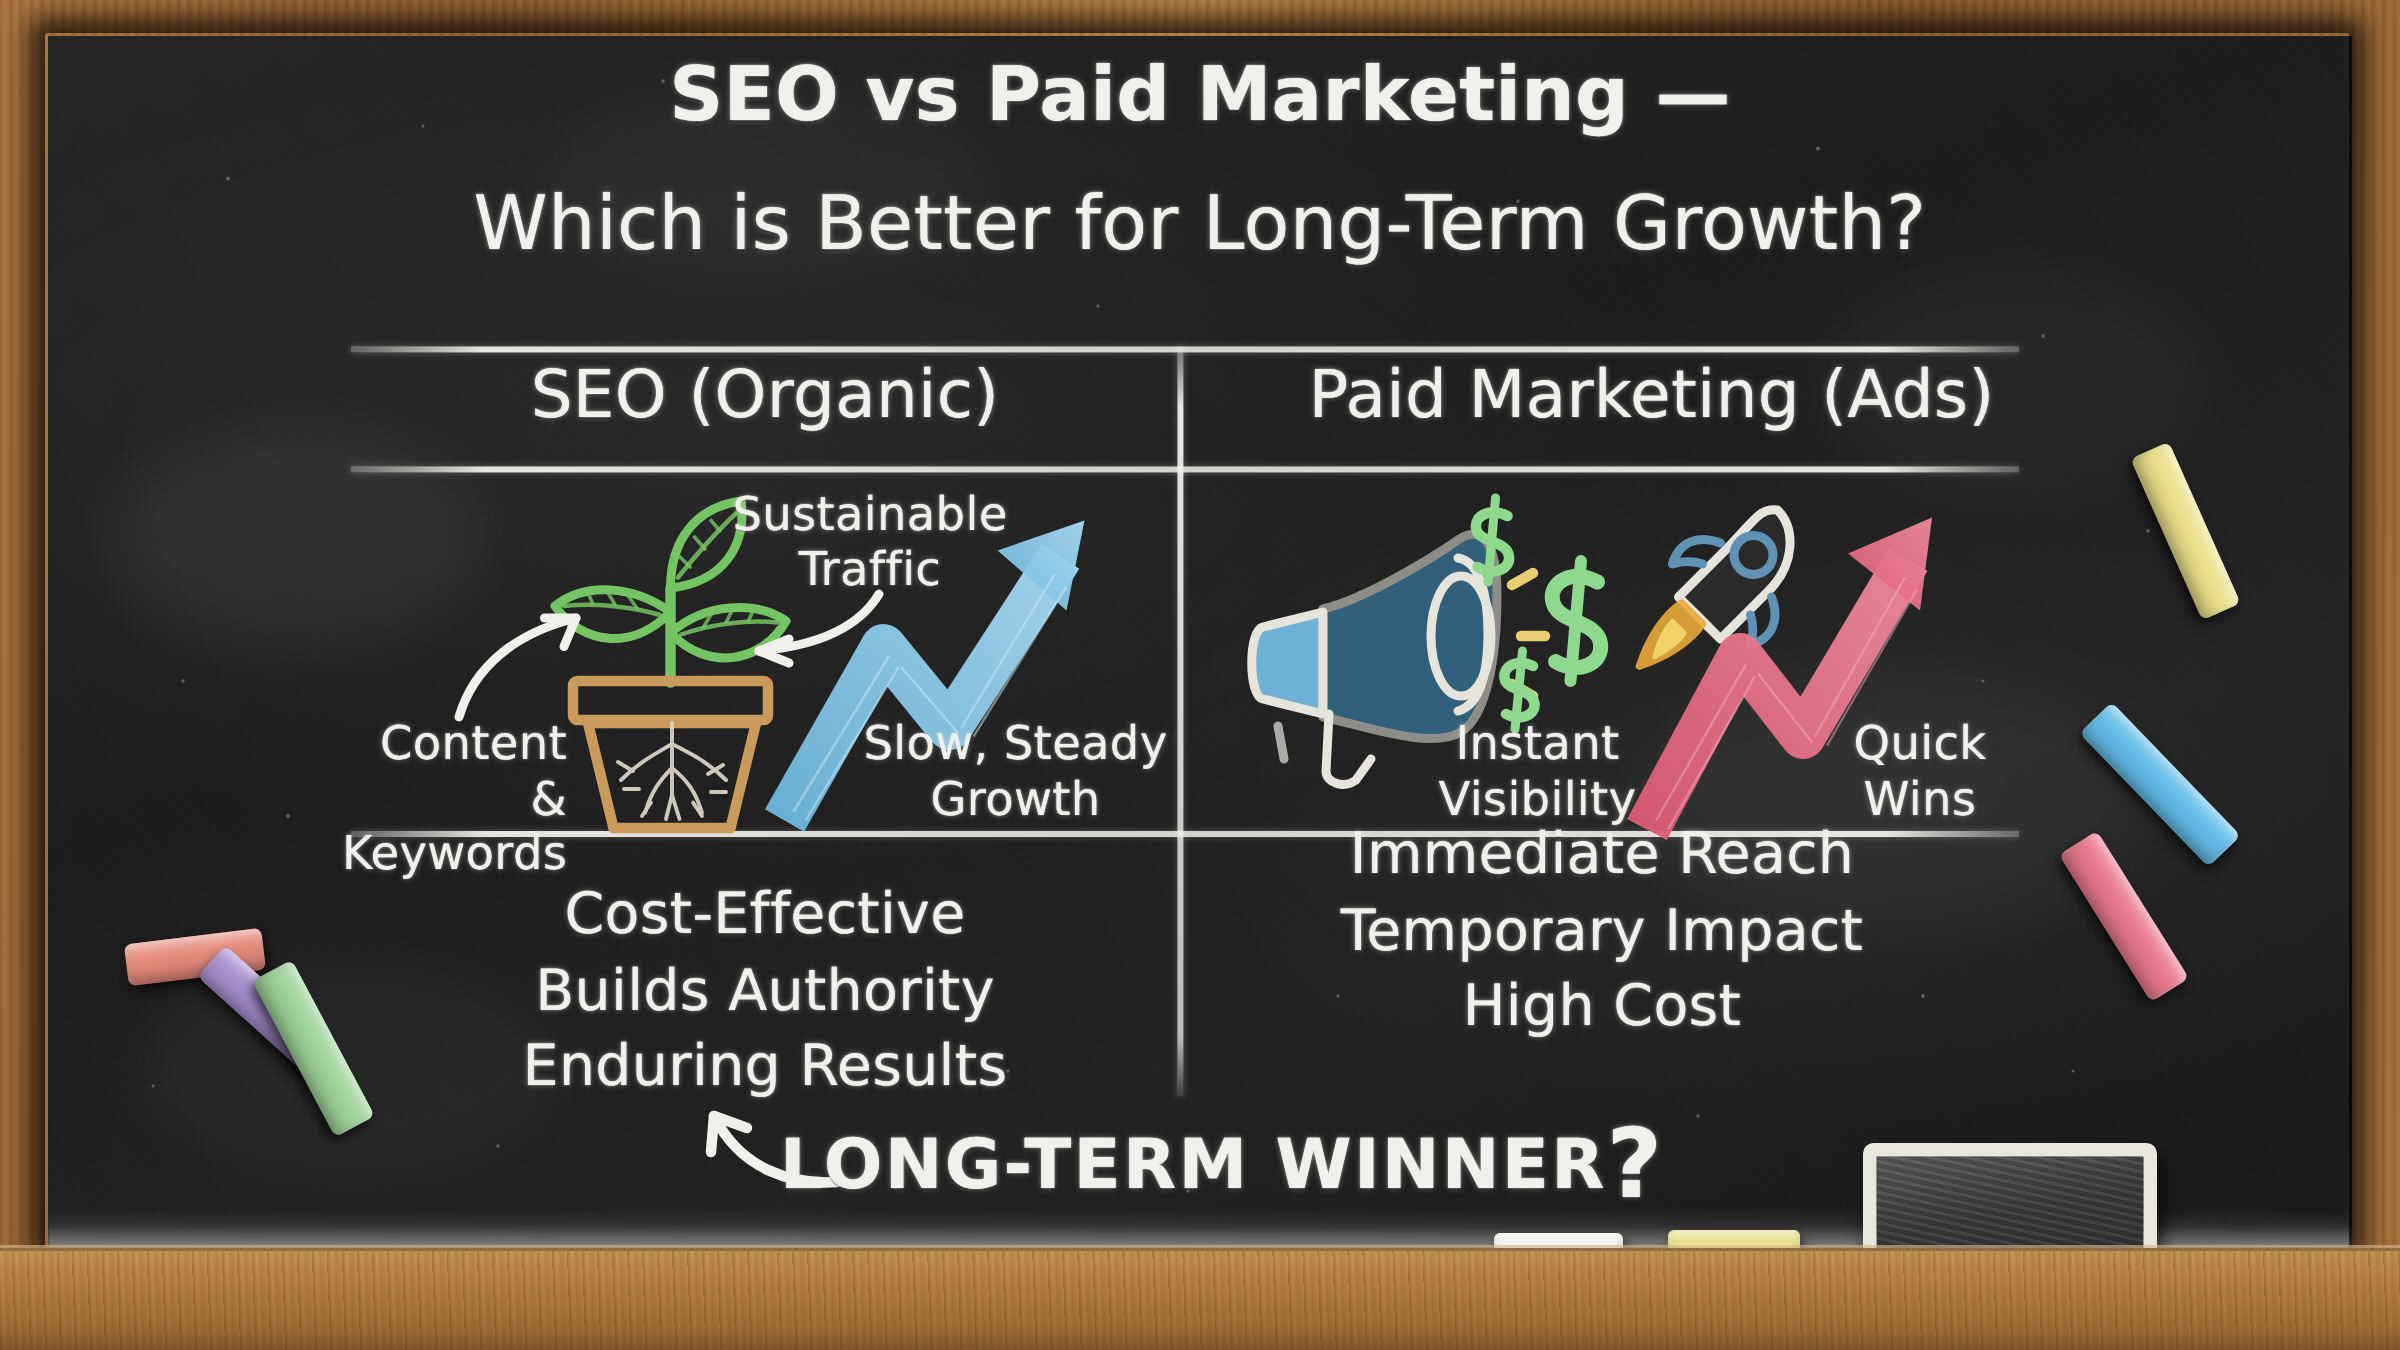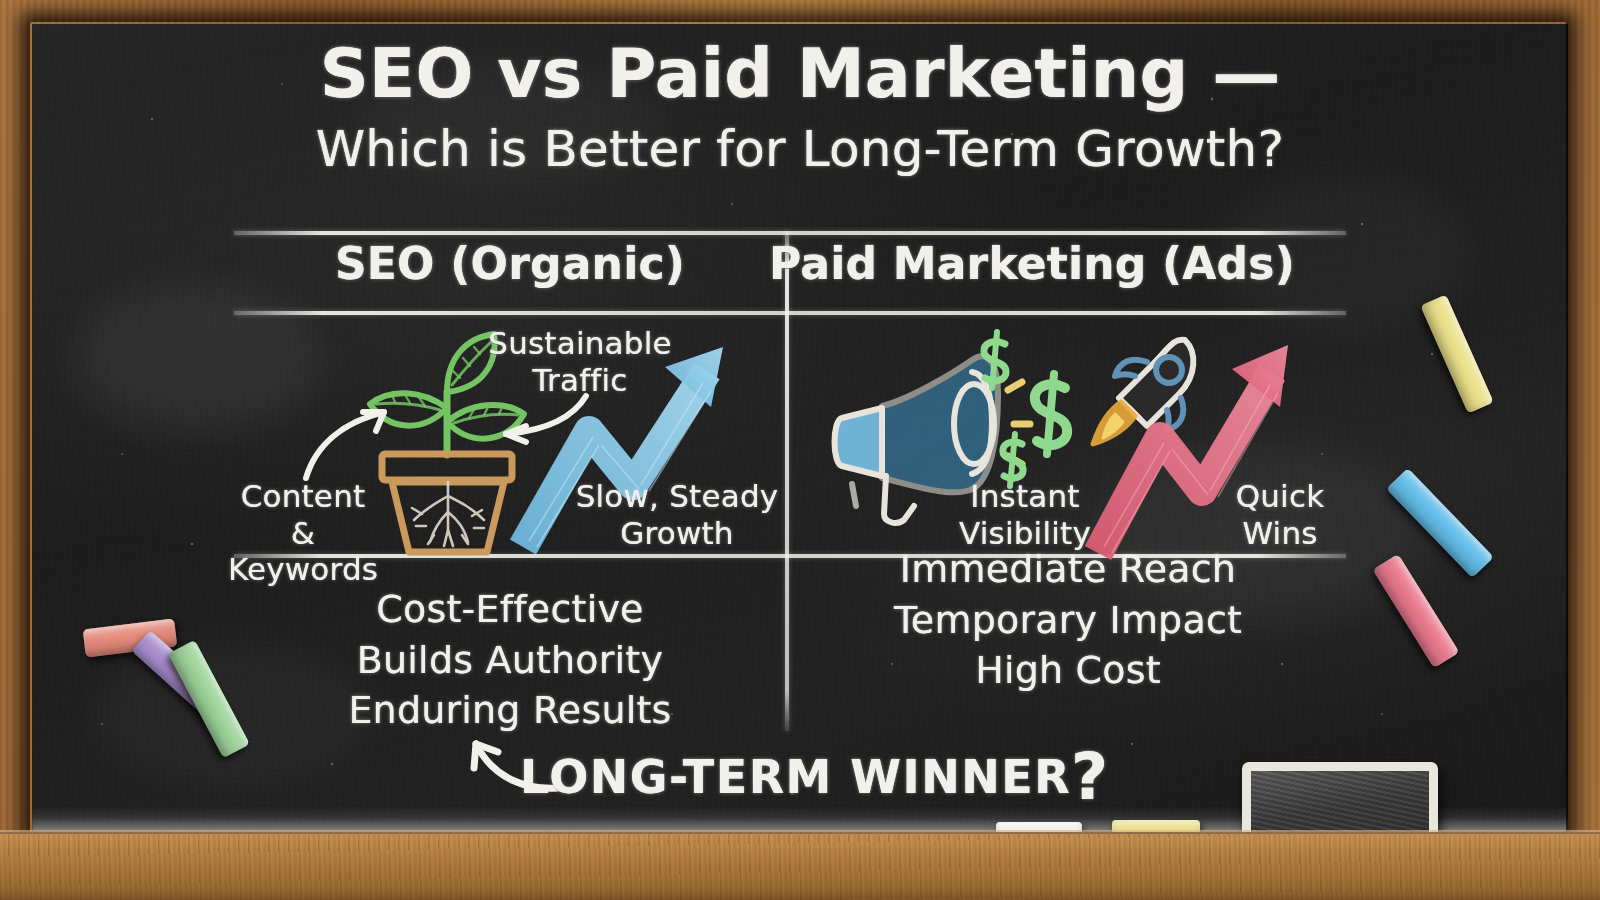--- a/index.html
+++ b/index.html
@@ -65,60 +65,60 @@
   .chalk{
     color:#f2f0ea;
     text-shadow:
       0 0 1px rgba(255,255,255,0.9),
       0 0 4px rgba(255,255,255,0.35),
       0 1px 0 rgba(0,0,0,0.45);
     letter-spacing:.2px;
   }
   .title1{
     position:absolute;left:0;right:0;top:34px;text-align:center;
-    font-size:68px;font-weight:700;
+    font-size:50px;font-weight:700;
   }
   .title2{
     position:absolute;left:0;right:0;top:120px;text-align:center;
     font-size:50px;font-weight:500;
   }
 
   
   .rule{
     position:absolute;background:
       linear-gradient(90deg, rgba(242,240,234,0.30), rgba(242,240,234,0.95) 8%, rgba(242,240,234,0.85) 50%, rgba(242,240,234,0.95) 92%, rgba(242,240,234,0.30));
     filter:blur(.35px);
     box-shadow:0 0 5px rgba(255,255,255,0.25);
   }
   .rule.v{
     background:
       linear-gradient(180deg, rgba(242,240,234,0.35), rgba(242,240,234,0.95) 8%, rgba(242,240,234,0.85) 55%, rgba(242,240,234,0.75) 92%, rgba(242,240,234,0.15));
   }
 
   .colhead{
-    position:absolute;top:238px;font-size:44px;font-weight:700;text-align:center;
+    position:absolute;top:238px;font-size:44px;font-weight:400;text-align:center;
   }
   .colhead.left{left:236px;width:548px;}
-  .colhead.right{left:756px;width:552px;}
+  .colhead.right{left:825px;width:552px;}
 
   .bullets{
     position:absolute;font-size:38px;line-height:1.33;text-align:center;font-weight:500;
   }
   .bullets.left{left:236px;width:548px;top:572px;margin-top:12px;}
   .bullets.right{left:792px;width:552px;top:544px;}
 
   .footer{
     position:absolute;left:520px;top:740px;width:660px;
     font-size:46px;font-weight:600;letter-spacing:1.5px;
   }
   .footer .q{font-size:64px;font-weight:700;vertical-align:-6px;}
 
   
   .lbl{position:absolute;font-size:31px;line-height:1.18;font-weight:500;}
-  .lbl.r{text-align:center;}
+  .lbl.r{text-align:right;}
   .lbl.c{text-align:center;}
 
   
   .stick{
     position:absolute;border-radius:5px;
     box-shadow:2px 4px 7px rgba(0,0,0,.65), inset 0 -4px 6px rgba(0,0,0,.18), inset 0 3px 5px rgba(255,255,255,.35);
   }
   .stick::after{
     content:"";position:absolute;inset:0;border-radius:5px;
     background:linear-gradient(180deg, rgba(255,255,255,.30), rgba(255,255,255,0) 45%, rgba(0,0,0,.16));

